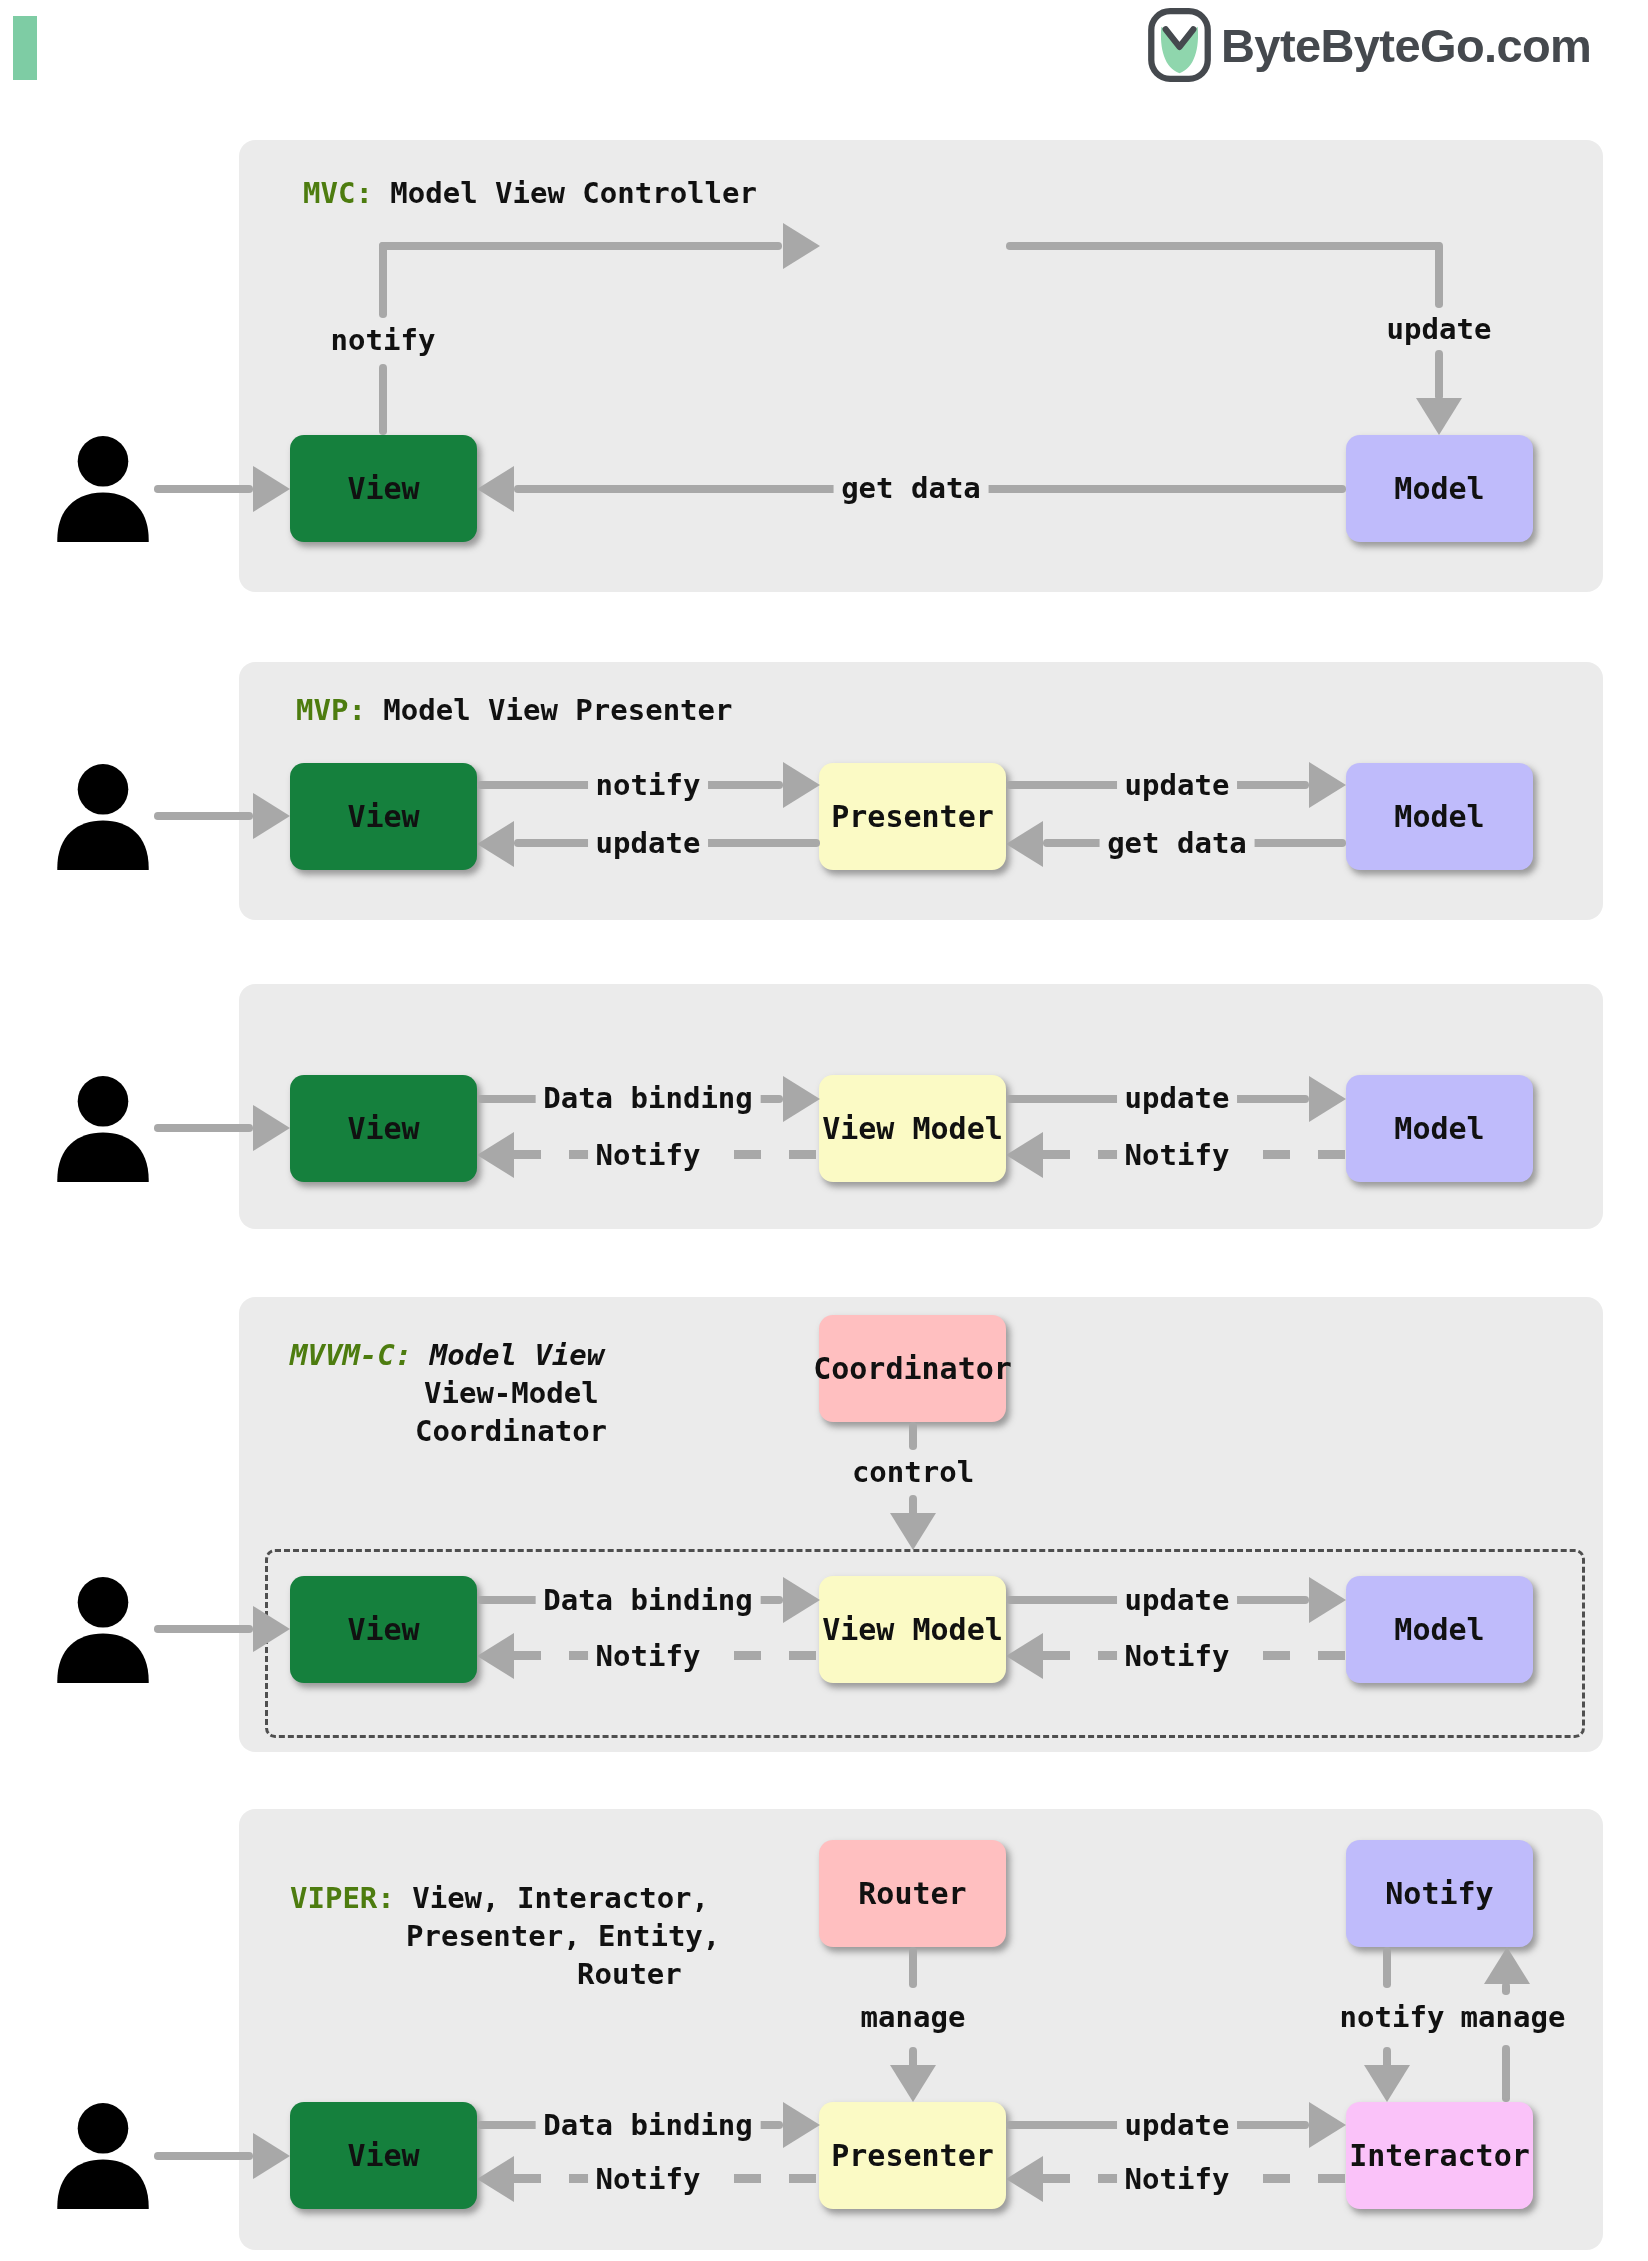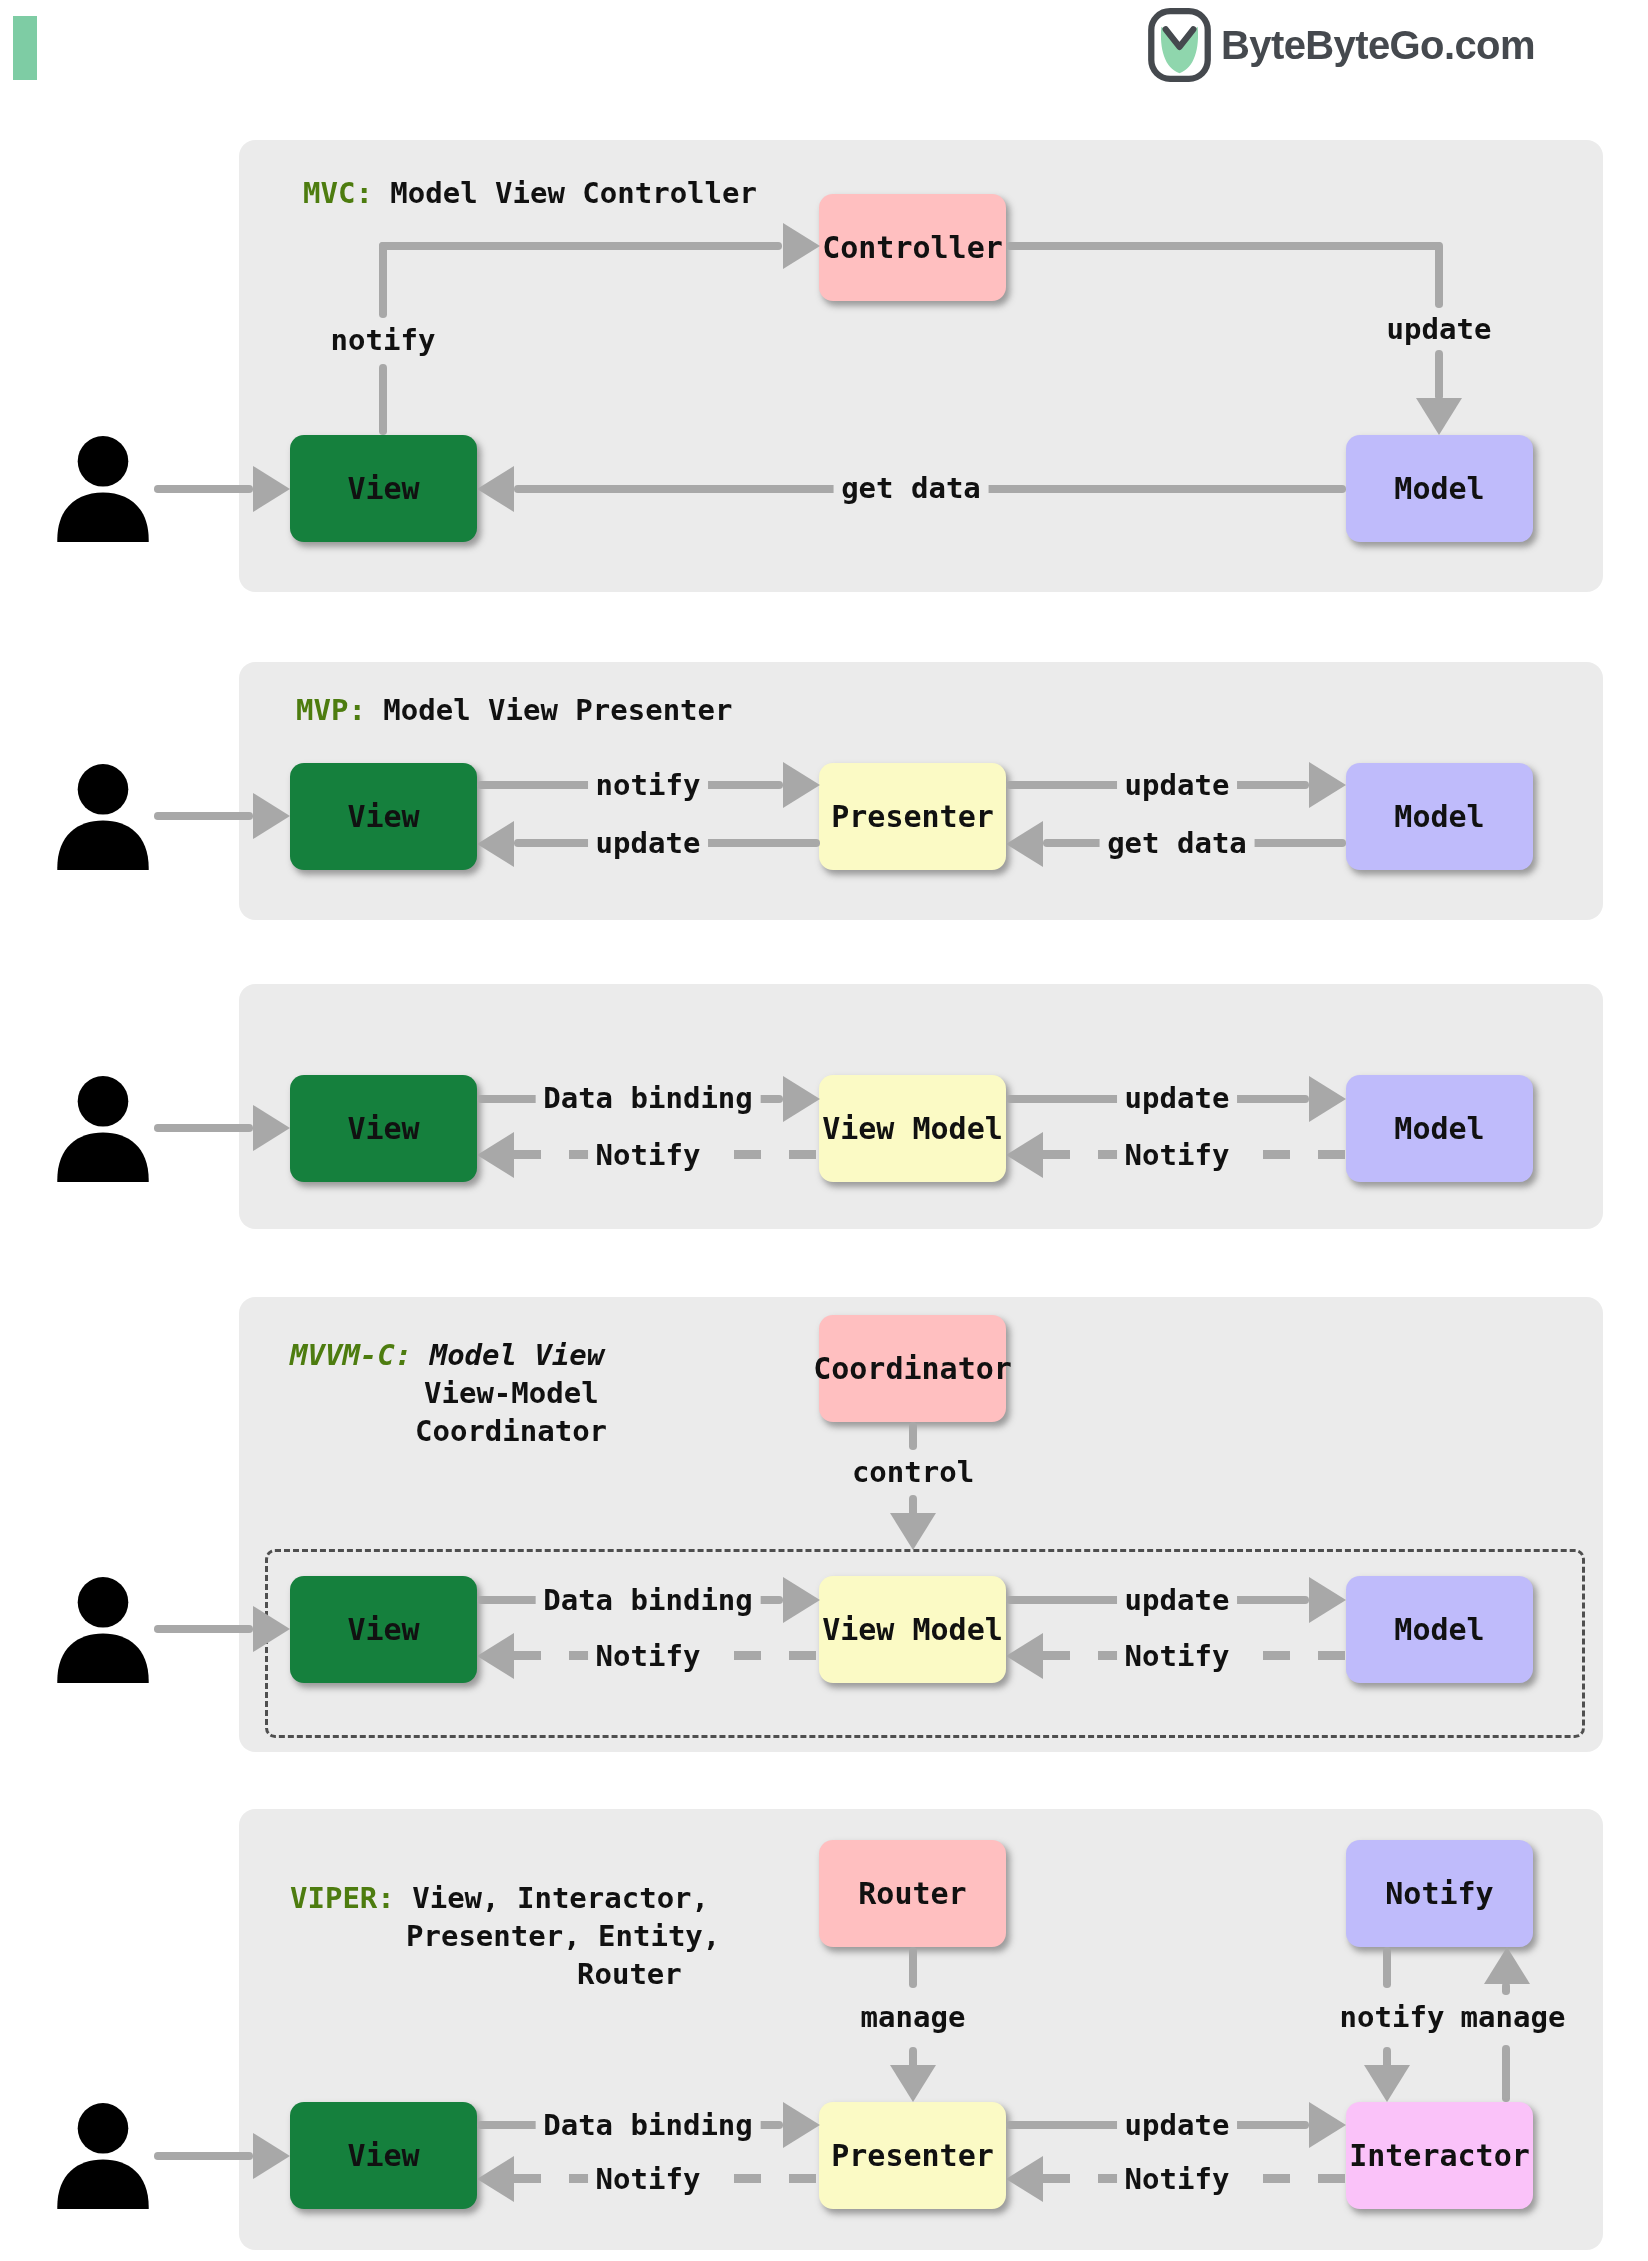--- a/index.html
+++ b/index.html
@@ -2,21 +2,21 @@
 <html style="font-size:10px"><head>
 <meta charset="utf-8">
 <style>
   html,body{margin:0;padding:0;background:#ffffff;}
   .page{position:relative;width:1649px;height:2261px;background:#ffffff;overflow:hidden;
         font-family:"DejaVu Sans Mono",monospace;}
   .accent-bar{position:absolute;left:12.6px;top:16.4px;width:24px;height:64px;background:#7ECCA4;}
   .title{position:absolute;left:49px;top:15px;font-family:"Liberation Sans",sans-serif;
          font-size:44px;font-weight:500;color:#0b0b0b;letter-spacing:-0.6px;}
   .logo{position:absolute;left:1148px;top:7.6px;display:flex;align-items:center;gap:10px;}
-  .logo-text{font-family:"Liberation Sans",sans-serif;font-size:40px;font-weight:700;color:#45494E;letter-spacing:-0.6px;}
+  .logo-text{font-family:"Liberation Sans",sans-serif;font-size:47px;font-weight:700;color:#45494E;letter-spacing:-0.6px;}
   .panel{position:absolute;left:239px;width:1364px;background:#EBEBEB;border-radius:16.4px;}
   .plabel{position:absolute;font-size:29px;font-weight:600;color:#111;white-space:pre;}
   .abbr{color:#4d7c0f;}
   .node{position:absolute;width:187px;height:107px;border-radius:14px;display:flex;align-items:center;
         justify-content:center;font-size:30px;font-weight:600;color:#111;
         box-shadow:3.8px 4.4px 6.3px rgba(90,90,90,0.55);}
   .green{background:#15803d;}
   .pink{background:#FFBFC0;}
   .yellow{background:#FBFAC5;}
   .purple{background:#BFBBFB;}
@@ -49,23 +49,20 @@
         <path d="M50,104 C26,96 18,64 21,30 C35,42 46,44 50,60 C54,44 65,42 79,30 C82,64 74,96 50,104 Z" fill="#8FD6AD"></path>
         <path d="M28,34 L50,62 L72,34" fill="none" stroke="#45494E" stroke-width="10" stroke-linecap="round" stroke-linejoin="round"></path>
       </svg>
     </span>
     <span class="logo-text">ByteByteGo.com</span>
   </div>
 
   <div class="panel" style="top:140px;height:452px;"></div>
   <div class="plabel" style="left:303px;top:176px;"><span class="abbr">MVC:</span><span> Model View Controller</span></div>
 
-  <div class="node pink" style="left:819px;top:194px;">
-      <span>Controller</span>
-    </div>
   <div class="node green" style="left:290px;top:435px;">
       <span>View</span>
     </div>
   <div class="node purple" style="left:1346px;top:435px;">
       <span>Model</span>
     </div>
 
   <div class="vline" style="left:379px;top:242px;height:76px;"></div>
   <div class="elabel" style="left:383px;top:340px;">notify</div>
   <div class="vline" style="left:379px;top:364px;height:71px;"></div>

